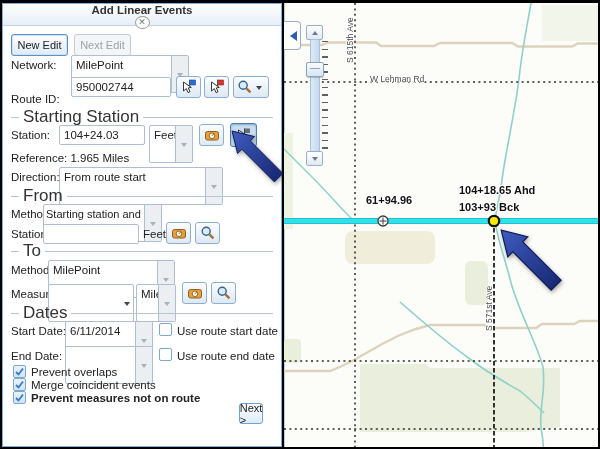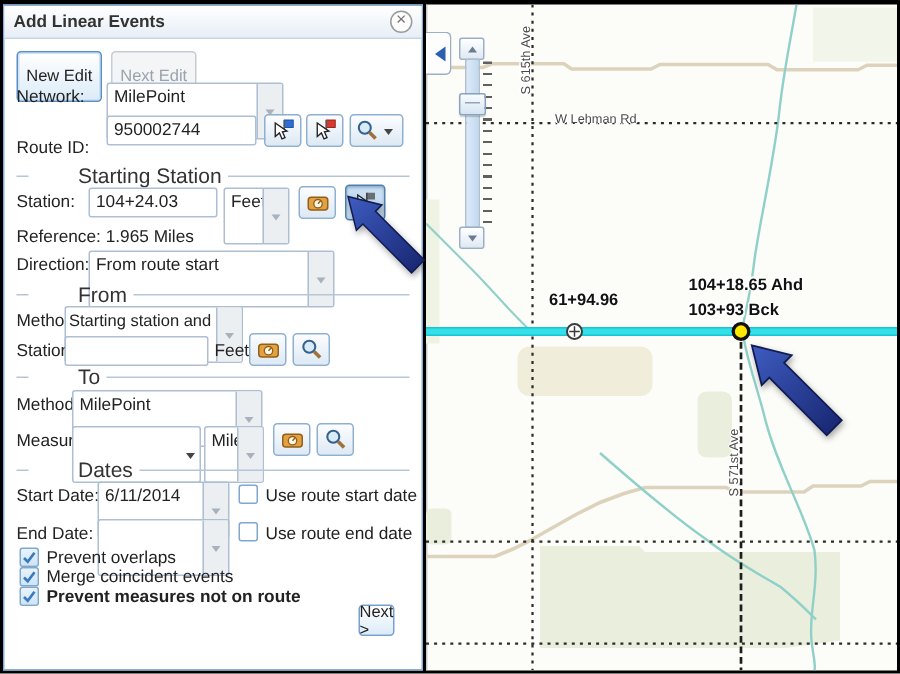--- a/index.html
+++ b/index.html
@@ -4,25 +4,25 @@
 <style>
   html,body{margin:0;padding:0;}
   body{font-family:"Liberation Sans","DejaVu Sans",sans-serif;background:#555;}
   .screen{position:relative;width:600px;height:449px;background:#000;overflow:hidden;}
 
   
   .panel{position:absolute;left:2px;top:3px;width:280px;height:444px;background:#fff;
          border:1px solid #86add6;box-sizing:border-box;}
   .titlebar{position:absolute;left:0;top:0;right:0;height:22px;
             background:linear-gradient(#ffffff,#e7eef6);border-bottom:1px solid #c2d4e6;
-            display:flex;align-items:center;padding:0 6px;box-sizing:border-box;}
+            display:flex;align-items:center;padding:0 6px;box-sizing:border-box;flex-direction:column;}
   .titlebar .t{font-size:11.5px;font-weight:bold;color:#333;flex:1;}
   .closebtn{width:13px;height:13px;border:1px solid #9a9a9a;border-radius:50%;color:#777;
             font-size:9px;line-height:11px;text-align:center;background:#fdfdfd;cursor:pointer;}
-  .btn{position:absolute;height:34px;border:1px solid #5a8fc8;border-radius:3px;
+  .btn{position:absolute;height:22px;border:1px solid #5a8fc8;border-radius:3px;
        background:linear-gradient(#ffffff,#dcebf8);font-size:11px;color:#222;
        display:flex;align-items:center;justify-content:center;box-sizing:border-box;}
   .btn.disabled{border-color:#c3cdd8;background:#f3f5f7;color:#9aa2ab;}
   .lbl{position:absolute;font-size:11.5px;color:#222;white-space:nowrap;}
   .tinput{position:absolute;height:20px;border:1px solid #aebfd4;border-radius:2px;
           font-size:11.5px;color:#222;padding:0 4px;box-sizing:border-box;
           font-family:"Liberation Sans",sans-serif;}
   .combo{position:absolute;height:38px;border:1px solid #aebfd4;border-radius:2px;
          background:#fff;display:flex;box-sizing:border-box;}
   .combo .val{flex:1;font-size:11.5px;color:#222;padding:3px 4px 0;white-space:nowrap;overflow:hidden;}
@@ -33,21 +33,21 @@
   .trig.dis::after{border-top-color:#a7b2bd;}
   .inline-arrow{width:12px;display:flex;align-items:center;justify-content:center;}
   .inline-arrow::after{content:"";border:3.5px solid transparent;border-top:4.5px solid #444;margin-top:4px;}
   .icobtn{position:absolute;width:25px;height:22px;border:1px solid #8fafd1;border-radius:3px;
           background:linear-gradient(#fcfdff,#dde9f4);display:flex;align-items:center;justify-content:center;
           box-sizing:border-box;}
   .icobtn.pressed{background:#c8def2;border-color:#4e7fae;box-shadow:inset 0 1px 2px rgba(30,70,110,.35);}
   .fieldhead{position:absolute;left:8px;right:8px;display:flex;align-items:center;height:12px;}
   .fieldhead::before{content:"";width:8px;border-top:1px solid #b5c6d6;margin-right:4px;}
   .fieldhead::after{content:"";flex:1;border-top:1px solid #b5c6d6;margin-left:4px;}
-  .fieldhead .lg{font-size:14px;color:#333;margin-left:29px;}
+  .fieldhead .lg{font-size:17px;color:#333;}
   .cb{position:absolute;width:13px;height:13px;border:1px solid #7fa8cc;border-radius:2px;
       background:#fff;box-sizing:border-box;}
   .cb.checked{background:linear-gradient(#e9f3fc,#cfe4f6);}
   .cb svg{display:block;}
   .statictext{position:absolute;font-size:11.5px;color:#222;}
 
   
   .map{position:absolute;left:284px;top:3px;width:314px;height:444px;background:#fcfcf9;overflow:hidden;}
   .map .edge{position:absolute;left:0;top:0;bottom:0;width:1px;background:#c9c9c9;}
   .maplabel{position:absolute;font-size:11px;font-weight:bold;color:#111;white-space:nowrap;

